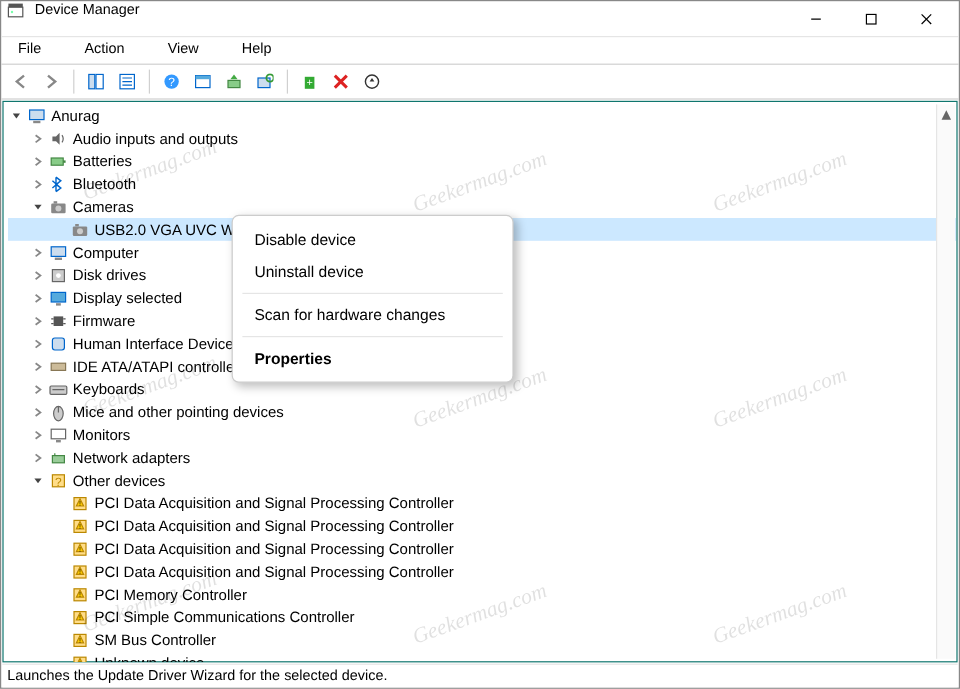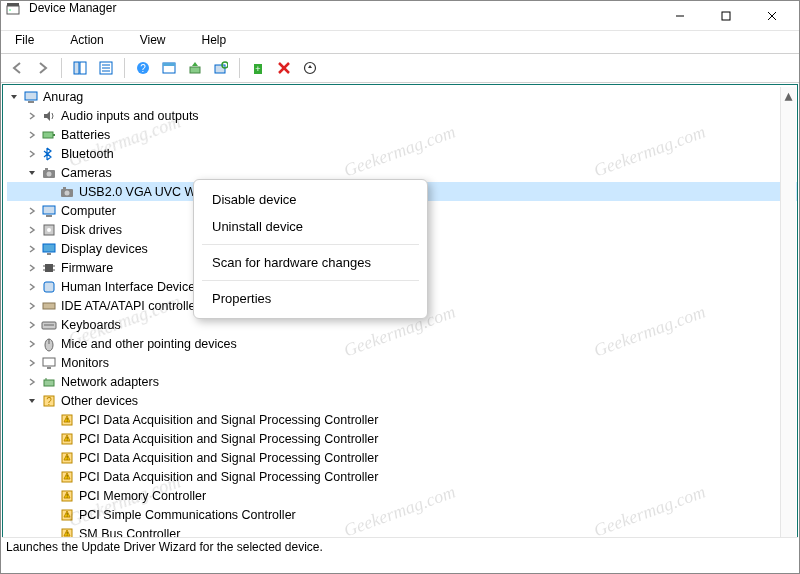--- a/index.html
+++ b/index.html
@@ -29,24 +29,24 @@
 .chev { width: 14px; height: 14px; display:flex; align-items: center; justify-content: center; cursor: default; color:#666; }
 .chev.blank { visibility: hidden; }
 .icon { width: 16px; height: 16px; margin: 0 4px 0 2px; display:flex; align-items:center; justify-content:center; flex:0 0 16px;}
 .icon svg { width:16px; height:16px; }
 
 
 .context-menu { position: absolute; background: #fff; border: 1px solid #ccc; box-shadow: 3px 3px 8px rgba(0,0,0,0.25); border-radius: 6px; width: 235px; padding: 6px 0; z-index:10; }
 .context-menu .cm-item { font-size: 13px; padding: 6px 18px; cursor: default; }
 .context-menu .cm-item.highlight { background: #0a64c7; color:#fff; outline: 3px solid #e62222; outline-offset: -1px; }
 .context-menu .cm-sep { height:1px; background:#e5e5e5; margin:4px 8px; }
-.context-menu .cm-item.bold { font-weight:400; }
-
-
-.statusbar { position: absolute; bottom: 0; left: 1px; right: 1px; height: 36px; font-size: 12px; padding: 2px 4px 0 4px; background:#fff; border-top:1px solid #e5e5e5; overflow:hidden; }
+.context-menu .cm-item.bold { font-weight:700; }
+
+
+.statusbar { position: absolute; bottom: 0; left: 1px; right: 1px; height: 20px; font-size: 12px; padding: 2px 4px 0 4px; background:#fff; border-top:1px solid #e5e5e5; overflow:hidden; }
 
 
 .scroll-hint { position:absolute; right:3px; top:86px; bottom:24px; width:16px; background:#fafafa; border-left:1px solid #e5e5e5;}
 .scroll-hint .arrow { height:16px; display:flex; align-items:center; justify-content:center; color:#666;}
 
 
 .watermark { position:absolute; font-size:18px; color:rgba(0,0,0,0.12); transform: rotate(-20deg); z-index:5; font-style:italic; pointer-events:none; font-family: Georgia, serif; }
 </style>
 </head>
 <body>
@@ -275,21 +275,21 @@
           <svg width="10" height="10">
             <path d="M3 2 L7 5 L3 8" fill="none" stroke="#888" stroke-width="1.5"></path>
           </svg>
         </span>
         <span class="icon">
           <svg viewBox="0 0 16 16">
             <rect x="2" y="3" width="12" height="8" fill="#5ad" stroke="#06c"></rect>
             <rect x="6" y="12" width="4" height="2" fill="#888"></rect>
           </svg>
         </span>
-        <span>Display devices</span>
+        <span>Display selected</span>
       </div>
       <div class="row" style="--indent: 18px;">
         <span class="chev">
           <svg width="10" height="10">
             <path d="M3 2 L7 5 L3 8" fill="none" stroke="#888" stroke-width="1.5"></path>
           </svg>
         </span>
         <span class="icon">
           <svg viewBox="0 0 16 16">
             <rect x="4" y="4" width="8" height="8" fill="#555"></rect>

